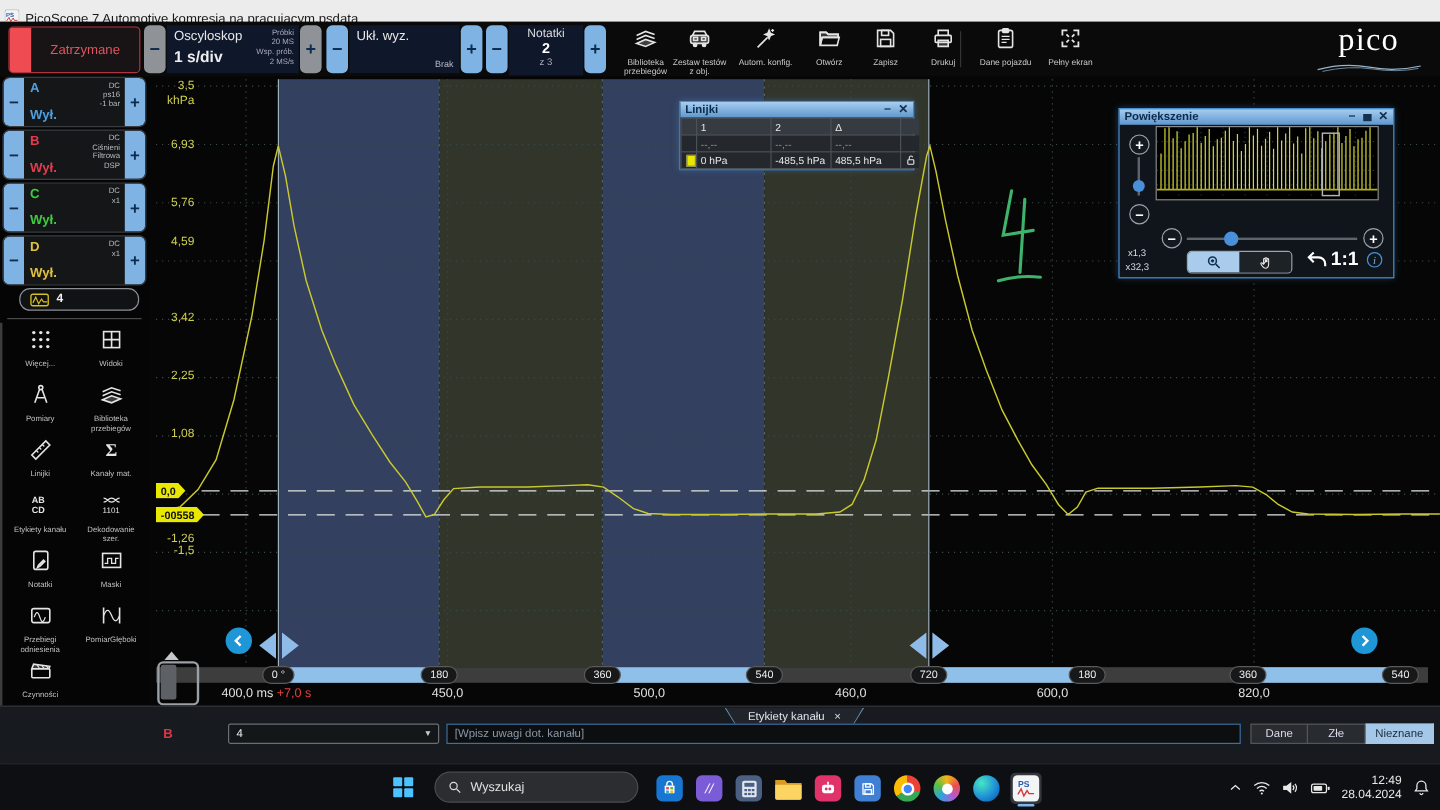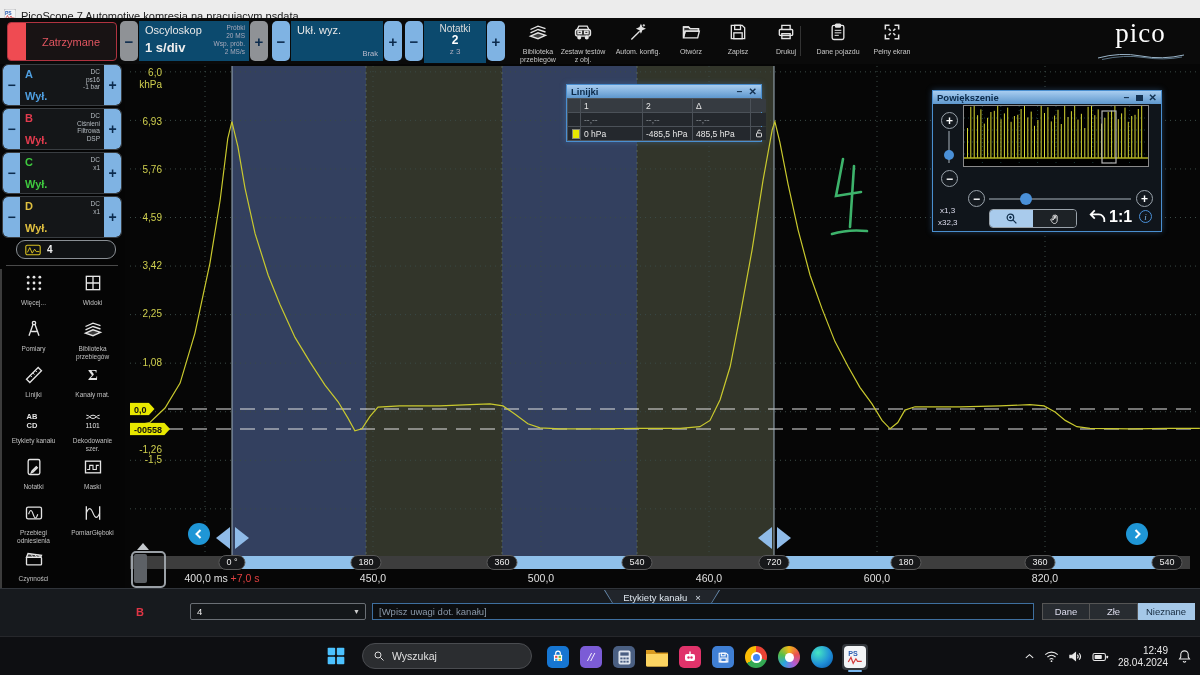--- a/index.html
+++ b/index.html
@@ -15,21 +15,21 @@
   #toolbar{position:absolute;left:0;top:18px;width:1200px;height:46px;background:#0a0a0a}
   #btn-stop{position:absolute;left:7px;top:4px;width:108px;height:37px;border:1px solid #b03340;
             border-radius:4px;display:flex;overflow:hidden;background:#181314;cursor:pointer}
   .stop-block{width:18px;background:#ef4b52}
   .stop-label{flex:1;display:flex;align-items:center;justify-content:center;color:#e05560;font-size:11px}
   .tb-group{position:absolute;top:3px;height:40px;display:flex}
   .stepper{border:none;border-radius:5px;width:18px;height:40px;font-size:15px;font-weight:bold;
            color:#0c2b4d;cursor:pointer;padding:0}
   .stepper.gray{background:#8f9296}
   .stepper.blue{background:#7fb3e3}
-  .tb-panel{background:#0c4a6e;height:40px;position:relative;color:#eee;margin:0 1px}
+  .tb-panel{background:#0f172a;height:40px;position:relative;color:#eee;margin:0 1px}
   .tb-title{font-size:11px;color:#e8e8e8;padding:3px 0 0 6px}
   .tb-value{font-size:13px;font-weight:bold;padding:4px 0 0 6px}
   .tb-info{position:absolute;right:4px;top:3px;text-align:right;font-size:6.5px;line-height:8px;color:#aab}
   .tb-corner{position:absolute;right:5px;bottom:3px;font-size:7.5px;color:#bbc}
   .tbp-center{text-align:center;padding-top:2px}
   .tbp-center .t1{font-size:10px;color:#ddd}
   .tbp-center .t2{font-size:12px;font-weight:bold;color:#fff;line-height:13px}
   .tbp-center .t3{font-size:8px;color:#aab}
   .tool-btn{position:absolute;top:4px;display:flex;flex-direction:column;align-items:center;
             color:#d8d8d8;cursor:pointer}
@@ -485,25 +485,25 @@
           <line x1="774" x2="774" y1="66" y2="556" stroke="#9fb0bd" stroke-width="1"></line>
         </g>
         <path d="M130.1 426.7 L149.9 422.5 L165.0 408.0 L180.1 383.1 L194.9 333.3 L210.0 262.8 L220.1 200.5 L227.8 138.3 L231.9 121.6 L237.9 146.6 L245.0 188.1 L255.1 233.7 L268.2 275.2 L279.9 304.3 L295.0 337.4 L310.2 362.4 L325.0 385.2 L338.1 401.8 L348.1 418.4 L354.9 430.8 L361.9 428.8 L370.0 416.3 L378.0 407.2 L399.9 405.9 L439.9 405.9 L470.1 404.7 L489.9 403.9 L503.0 405.9 L515.1 414.2 L527.9 423.8 L540.0 427.9 L560.2 428.8 L600.1 428.8 L640.1 428.3 L680.1 428.3 L699.9 426.7 L710.0 420.4 L720.1 399.7 L730.2 366.5 L739.9 316.7 L752.0 250.3 L763.1 179.8 L772.2 129.9 L774.9 121.6 L779.9 142.4 L788.0 183.9 L798.0 229.6 L810.1 275.2 L821.9 308.4 L835.0 341.6 L848.1 366.5 L859.9 387.3 L872.0 403.9 L882.0 420.4 L890.1 428.8 L897.8 422.5 L904.9 410.1 L915.0 406.8 L960.0 406.8 L1000.0 405.9 L1029.9 404.7 L1044.0 405.9 L1055.1 412.1 L1065.2 420.4 L1076.9 426.7 L1090.0 428.3 L1130.0 428.8 L1170.0 428.3 L1199.9 428.3" fill="none" stroke="#c9c92e" stroke-width="1.2"></path>
         <g stroke="#3db36b" stroke-width="2.6" fill="none" stroke-linecap="round">
           <path d="M843 159 L836 196 L861 192"></path>
           <path d="M854 166 L850 227"></path>
           <path d="M832 234 Q848 229 867 231"></path>
         </g>
       </svg>
     <div id="y-axis">
-        <div class="ytick" style="left:3px;top:8px">6,0</div>
+        <div class="ytick" style="left:3px;top:8px">3,5</div>
         <div class="ytick" style="left:3px;top:20px">khPa</div>
         <div class="ytick" style="left:3px;top:57px">6,93</div>
         <div class="ytick" style="left:3px;top:105px">5,76</div>
-        <div class="ytick" style="left:3px;top:153px">4,59</div>
+        <div class="ytick" style="left:3px;top:138px">4,59</div>
         <div class="ytick" style="left:3px;top:201px">3,42</div>
         <div class="ytick" style="left:3px;top:249px">2,25</div>
         <div class="ytick" style="left:3px;top:298px">1,08</div>
         <div class="ytick" style="left:3px;top:385px">-1,26</div>
         <div class="ytick" style="left:3px;top:395px">-1,5</div>
       </div>
     <div id="ruler-tags">
         <div class="rtag" style="top:345px">0,0</div>
         <div class="rtag" style="top:365px">-00558</div>
       </div>

